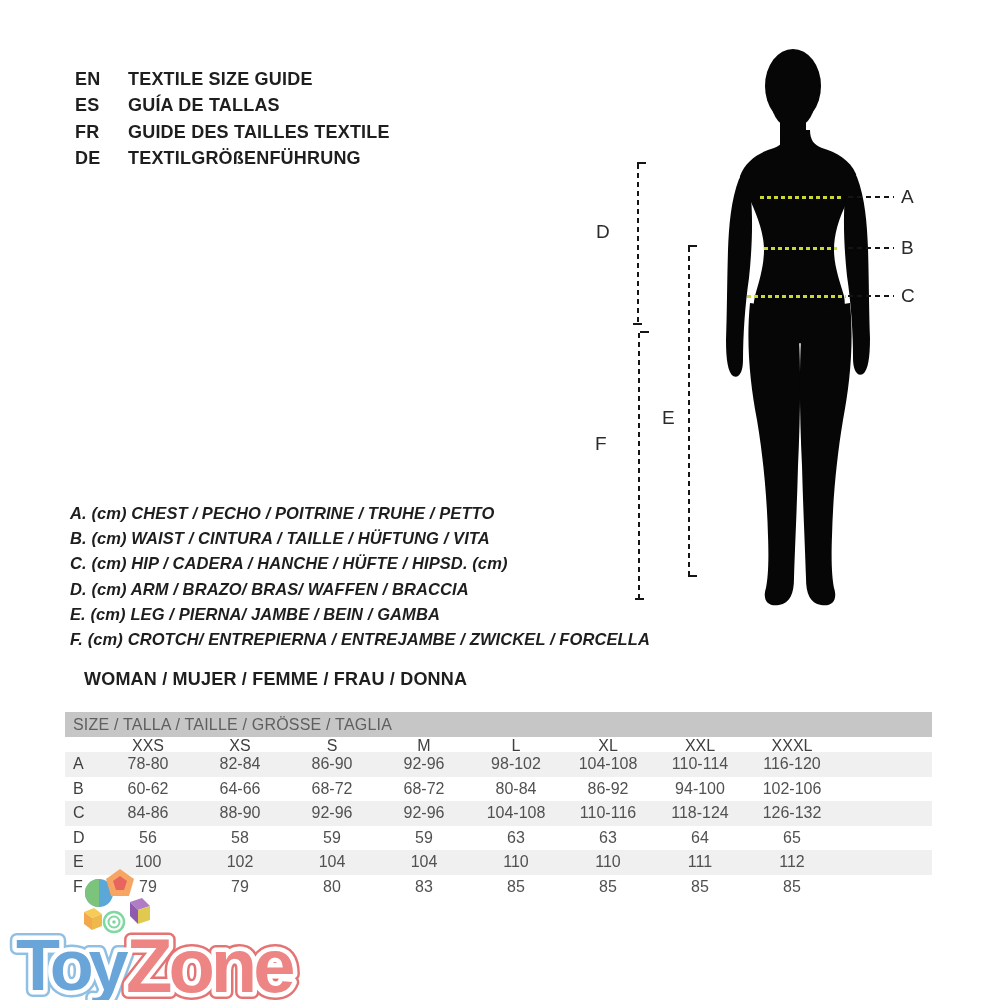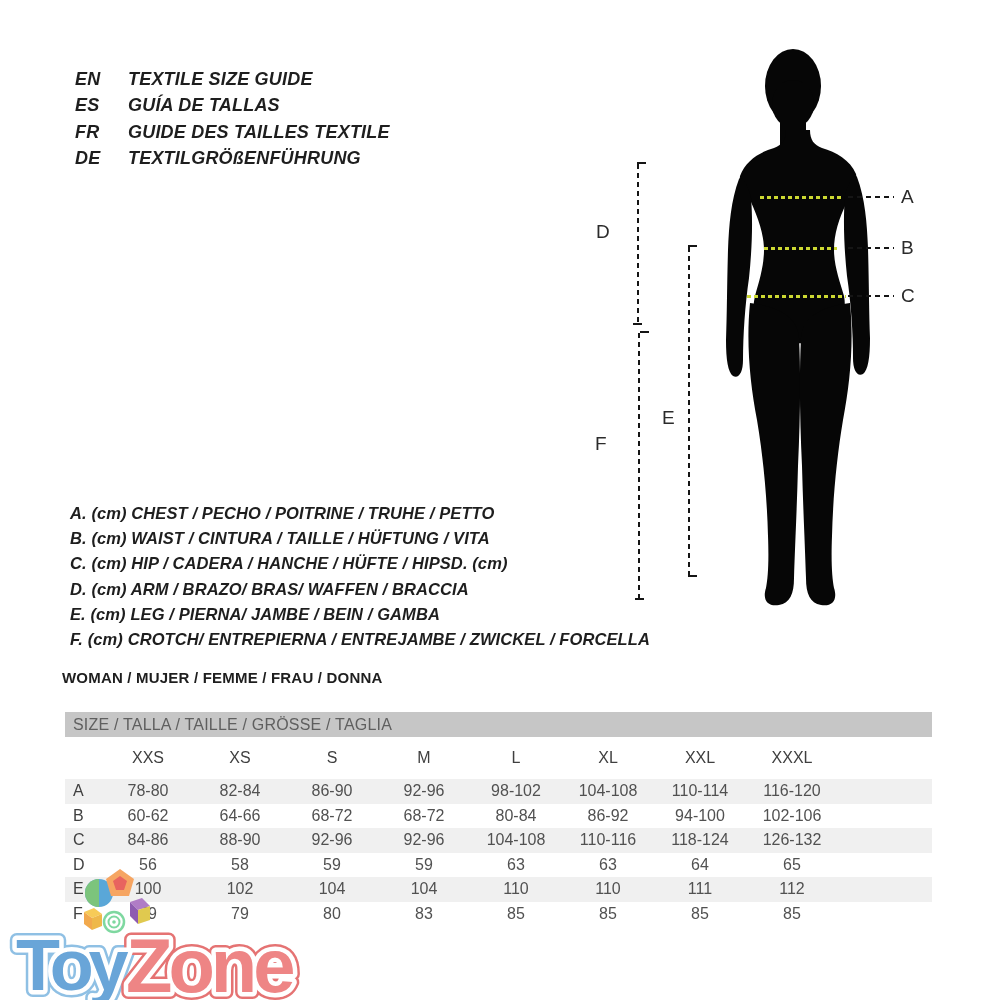--- a/index.html
+++ b/index.html
@@ -1,34 +1,34 @@
 <!DOCTYPE html>
 <html style="--dash-yellow: #ccd832; --table-header-bg: #c6c6c6; --row-stripe: #f0f0f0; --logo-blue: #69a5d8; --logo-blue-outline: #8fc0e4; --logo-pink: #ee8585; --logo-pink-outline: #e57373;"><head>
 <meta charset="utf-8">
 <style>
   html,body{margin:0;padding:0;background:#ffffff;}
   .canvas{
     position:relative;width:1000px;height:1000px;background:#ffffff;overflow:hidden;
     font-family:"Liberation Sans","DejaVu Sans",sans-serif;
   }
   
-  .lang-list{position:absolute;left:75px;top:66px;font-style:italic;}
+  .lang-list{position:absolute;left:75px;top:66px;}
   .lang-row{display:flex;line-height:26.4px;font-size:18px;font-weight:700;color:#1e1e1e;letter-spacing:.2px;}
   .lang-code{width:53px;flex:0 0 53px;}
   
   .defs{position:absolute;left:70px;top:501px;}
   .def-row{line-height:25.2px;font-size:16.5px;font-weight:700;color:#1e1e1e;letter-spacing:.1px;font-style:italic;}
   
-  .gender{position:absolute;left:62px;top:669px;font-size:15px;font-weight:700;color:#1e1e1e;letter-spacing:.2px;}
+  .gender{position:absolute;left:84px;top:669px;font-size:18px;font-weight:700;color:#1e1e1e;letter-spacing:.2px;}
   
   .size-table{position:absolute;left:65px;top:703px;width:867px;}
   .tbl-header{height:25px;line-height:25px;background:var(--table-header-bg,#c6c6c6);
     color:#5f5f5f;font-size:16px;padding-left:8px;letter-spacing:.2px;margin-top:9px;}
   .tbl-row{display:grid;grid-template-columns:37px repeat(8,92px) 1fr;align-items:center;}
-  .tbl-row.sizes{height:42px;font-size:16px;color:#3f3f3f;}
+  .tbl-row.sizes{height:15px;font-size:16px;color:#3f3f3f;}
   .tbl-row.data{height:24.5px;font-size:16px;color:#515151;}
   .tbl-row.striped{background:var(--row-stripe,#f0f0f0);}
   .tbl-row .cell{text-align:center;}
   .tbl-row .rowlabel{text-align:left;padding-left:8px;color:#3f3f3f;}
   
   .silhouette{position:absolute;left:726px;top:48px;width:144px;height:560px;}
   .marker-label{position:absolute;font-size:19px;color:#2b2b2b;}
   .dash-y{position:absolute;height:3px;
     background:repeating-linear-gradient(90deg,var(--dash-yellow,#ccd832) 0 4px,transparent 4px 7px);}
   .dash-bk-h{position:absolute;height:2px;

